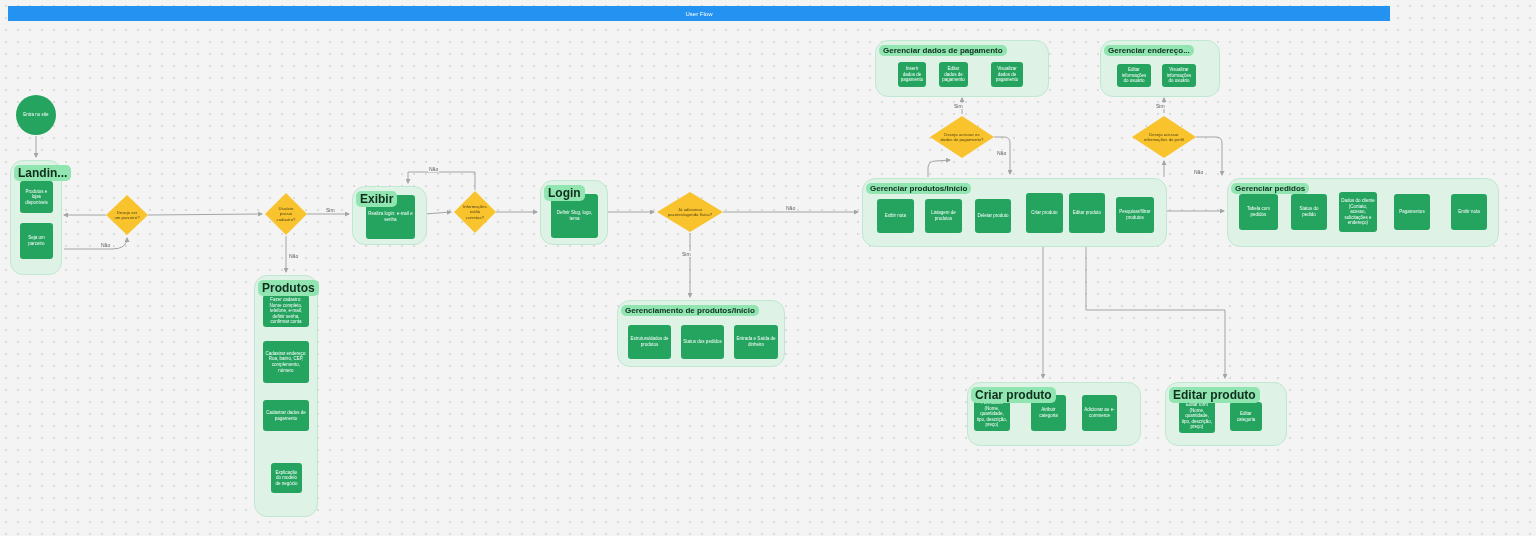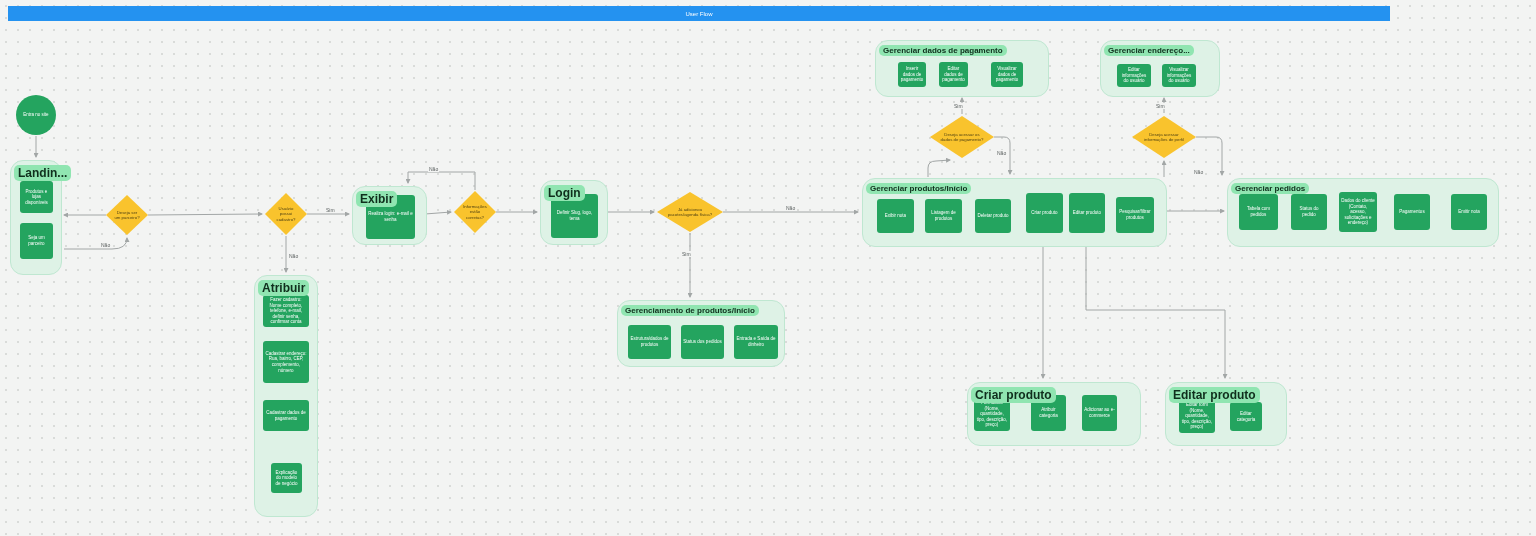--- a/index.html
+++ b/index.html
@@ -85,21 +85,21 @@
     <span>Entra no site</span>
   </div>
 
   <div class="section" style="left:10px;top:160px;width:50px;height:113px">
     <div class="pill pill-lg">Landin...</div>
     <div class="node" style="left:9px;top:20px;width:33px;height:32px">Produtos e lojas disponíveis</div>
     <div class="node" style="left:9px;top:62px;width:33px;height:36px">Seja um parceiro</div>
   </div>
 
   <div class="section" style="left:254px;top:275px;width:62px;height:240px">
-    <div class="pill pill-lg">Atribuir</div>
+    <div class="pill pill-lg">Produtos</div>
     <div class="node" style="left:8px;top:19px;width:46px;height:32px">Fazer cadastro: Nome completo, telefone, e-mail, definir senha, confirmar conta</div>
     <div class="node" style="left:8px;top:65px;width:46px;height:42px">Cadastrar endereço: Rua, bairro, CEP, complemento, número</div>
     <div class="node" style="left:8px;top:124px;width:46px;height:31px">Cadastrar dados de pagamento</div>
     <div class="node" style="left:16px;top:187px;width:31px;height:30px">Explicação do modelo de negócio</div>
   </div>
 
   <div class="section" style="left:352px;top:186px;width:73px;height:57px">
     <div class="pill pill-lg">Exibir</div>
     <div class="node" style="left:13px;top:8px;width:49px;height:44px">Realiza login: e-mail e senha</div>
   </div>

